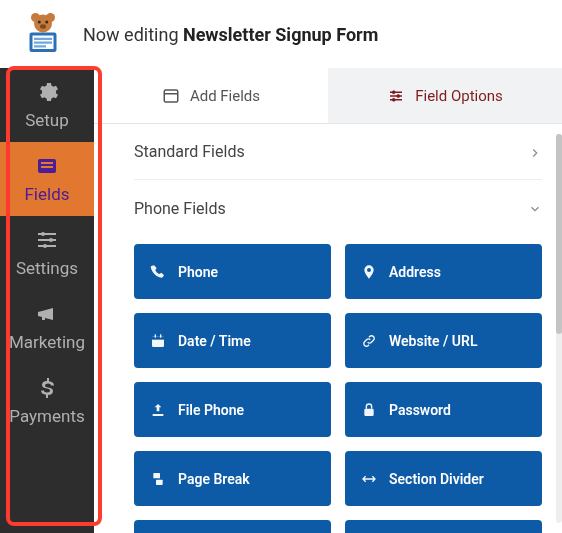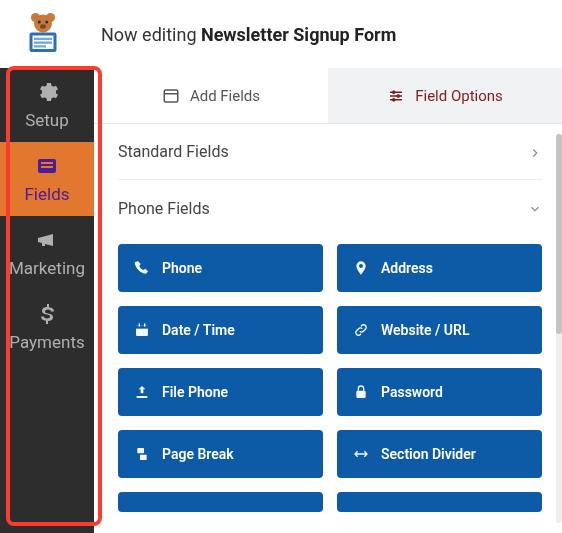--- a/index.html
+++ b/index.html
@@ -1,18 +1,18 @@
 <!DOCTYPE html>
 <html><head>
 <meta charset="utf-8">
 <style>
   * { box-sizing: border-box; margin: 0; padding: 0; }
   body { font-family: -apple-system, BlinkMacSystemFont, "Segoe UI", Roboto, Arial, sans-serif; background: #fff; width: 562px; height: 533px; overflow: hidden; position: relative; }
 
-  .header { display: flex; align-items: center; height: 68px; padding: 0 14px; gap: 29px; }
+  .header { display: flex; align-items: center; height: 68px; padding: 0 14px; gap: 11px; }
   .logo { width: 58px; height: 58px; display:flex; align-items:center; justify-content:center; }
   .logo svg { width: 48px; height: 48px; }
   .header-title { font-size: 18px; color: #333; }
   .header-title .bold { font-weight: 700; color: #222; }
 
   .body-wrap { display: flex; height: calc(533px - 68px); position: relative; }
 
   .sidebar { width: 94px; background: #2d2d2d; display: flex; flex-direction: column; }
   .sidebar-item { display: flex; flex-direction: column; align-items: center; justify-content: center; height: 74px; color: #b0b0b0; font-size: 17px; gap: 6px; cursor: pointer; }
   .sidebar-item.active { background: #e27730; color: #4c1d95; }
@@ -21,30 +21,30 @@
 
   .highlight-box { position: absolute; left: 6px; top: 66px; width: 96px; height: 460px; border: 4px solid #ff3b30; border-radius: 8px; pointer-events: none; z-index: 10; }
 
   .main { flex: 1; background: #fff; display: flex; flex-direction: column; position: relative; }
   .tabs { display: flex; height: 56px; border-bottom: 1px solid #e5e5e5; }
   .tab { flex: 1; display: flex; align-items: center; justify-content: center; gap: 10px; font-size: 15px; color: #555; cursor: pointer; }
   .tab.inactive { background: #f1f2f4; color: #7f1d1d; }
   .tab .tab-icon { width: 18px; height: 18px; display:flex; align-items:center; justify-content:center; }
   .tab .tab-icon svg { width: 18px; height: 18px; fill: currentColor; stroke: currentColor; }
 
-  .panel-scroll { flex: 1; overflow-y: hidden; padding: 0 4px 0 0; position: relative; }
+  .panel-scroll { flex: 1; overflow-y: hidden; padding: 0 4px 0 16px; position: relative; }
   .panel-inner { padding: 0 16px 0 24px; }
 
   .section-header { display:flex; align-items:center; justify-content:space-between; height: 56px; border-bottom: 1px solid #eee; color: #444; font-size: 16px; cursor: pointer; }
   .section-header.expanded { border-bottom: none; }
   .chev { width: 14px; height: 14px; }
   .chev svg { width: 14px; height: 14px; stroke: #888; fill:none; stroke-width:2; }
 
   .field-grid { display: grid; grid-template-columns: 1fr 1fr; gap: 14px; padding: 8px 0 24px 0; }
-  .field-btn { background: #0d5aa7; color: #fff; border-radius: 4px; height: 48px; display:flex; align-items:center; padding: 0 16px; gap: 12px; font-size: 14px; font-weight: 600; cursor: pointer; }
+  .field-btn { background: #0d5aa7; color: #fff; border-radius: 4px; height: 55px; display:flex; align-items:center; padding: 0 16px; gap: 12px; font-size: 14px; font-weight: 600; cursor: pointer; }
   .field-btn .fi { width: 16px; height: 16px; display:flex; align-items:center; justify-content:center; opacity: 0.95; }
   .field-btn .fi svg { width: 16px; height: 16px; fill: #fff; }
 
   .scroll-track { position: absolute; top: 10px; right: 0; width: 6px; bottom: 10px; background: #eee; border-radius: 3px; }
   .scroll-thumb { position: absolute; left:0; width: 6px; top: 0; height: 200px; background: #c4c4c4; border-radius: 3px; }
 
   .right-edge { position:absolute; right:0; top:68px; bottom:0; width:12px; background:#bdbdbd; }
 </style>
 </head>
 <body>
@@ -90,20 +90,33 @@
             <rect x="3" y="5" width="18" height="14" rx="2"></rect>
             <rect x="6" y="8" width="12" height="2" fill="#e27730"></rect>
             <rect x="6" y="12" width="12" height="2" fill="#e27730"></rect>
           </svg>
         </span>
       <span>Fields</span>
     </div>
     <div class="sidebar-item">
       <span class="icon">
           <svg viewBox="0 0 24 24">
+            <rect x="3" y="5" width="18" height="2"></rect>
+            <rect x="3" y="11" width="18" height="2"></rect>
+            <rect x="3" y="17" width="18" height="2"></rect>
+            <circle cx="8" cy="6" r="2"></circle>
+            <circle cx="16" cy="12" r="2"></circle>
+            <circle cx="10" cy="18" r="2"></circle>
+          </svg>
+        </span>
+      <span>Settings</span>
+    </div>
+    <div class="sidebar-item">
+      <span class="icon">
+          <svg viewBox="0 0 24 24">
             <path d="M3 10v4l4 1v3h3v-2l8 2V6L7 9 3 10z"></path>
           </svg>
         </span>
       <span>Marketing</span>
     </div>
     <div class="sidebar-item">
       <span class="icon">
           <svg viewBox="0 0 24 24">
             <path d="M12 2v3c-3 0-5 1.5-5 4 0 2 1.5 3 5 3.5 3 .4 3 1.5 3 2 0 1-1 2-3 2s-3-1-3-2H6c0 2.5 2 4 5 4.3V22h2v-3c3 0 5-1.5 5-4 0-2-1.5-3-5-3.5-3-.4-3-1.5-3-2 0-1 1-2 3-2s3 1 3 2h3c0-2.5-2-4-5-4.3V2h-2z"></path>
           </svg>

